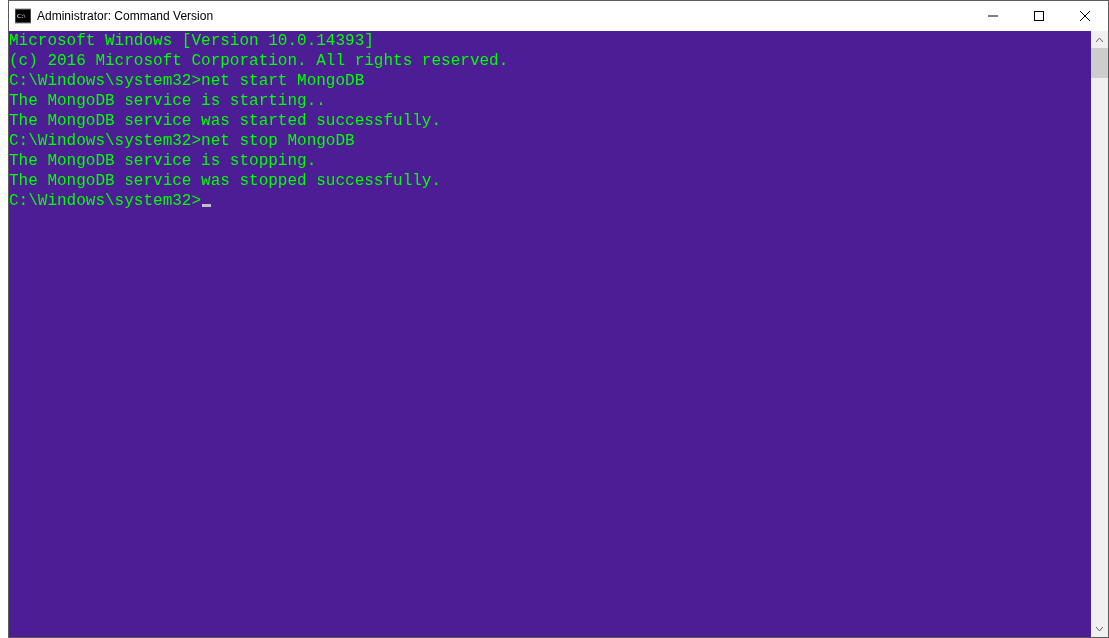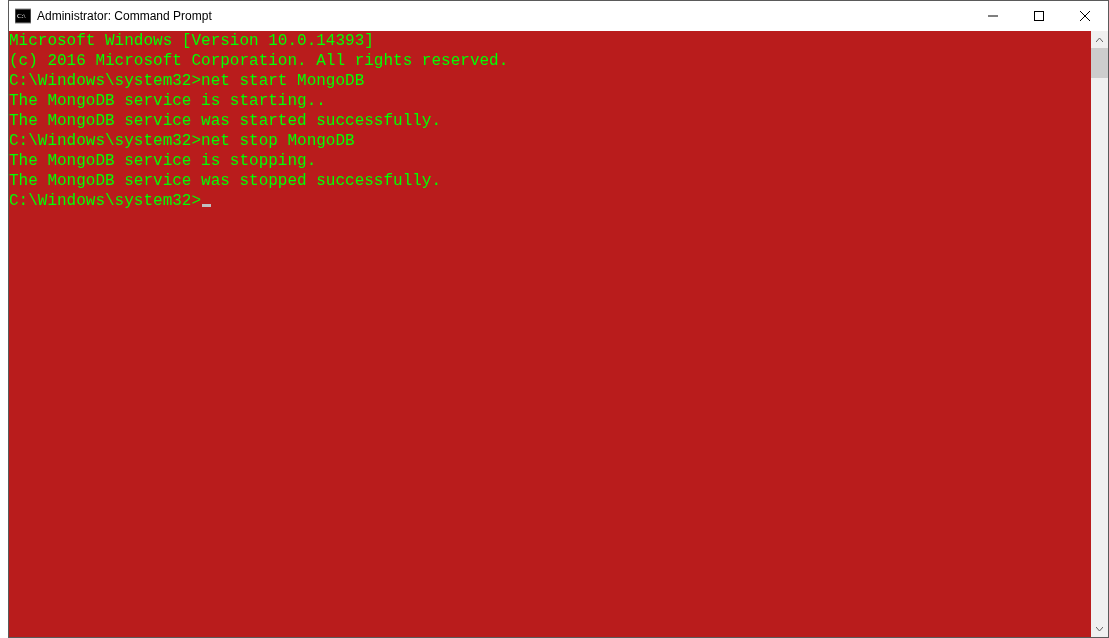--- a/index.html
+++ b/index.html
@@ -41,21 +41,21 @@
       color: #000;
     }
     .client {
       flex: 1;
       display: flex;
       background: #000;
       position: relative;
     }
     .terminal {
       flex: 1;
-      background: #b91c1c;
+      background: #4c1d95;
       color: #00ff00;
       font-family: "Consolas", "Courier New", monospace;
       font-size: 16px;
       line-height: 20px;
       padding: 0;
       white-space: pre;
       overflow: hidden;
     }
     .terminal .line { display: block; }
     .cursor {
@@ -91,21 +91,21 @@
 <body>
 
 <div class="window">
   <div class="titlebar">
     <span class="title-icon">
       <svg width="16" height="16" viewBox="0 0 16 16">
         <rect x="0" y="1" width="16" height="14" fill="#000" stroke="#888" stroke-width="1"></rect>
         <text x="2" y="10" font-size="7" fill="#fff" font-family="Consolas">C:\</text>
       </svg>
     </span>
-    <span class="title-text">Administrator: Command Prompt</span>
+    <span class="title-text">Administrator: Command Version</span>
     <span class="title-spacer"></span>
     <div class="win-controls">
       <div class="win-btn">
         <svg width="10" height="10" viewBox="0 0 10 10">
             <line x1="0" y1="5" x2="10" y2="5" stroke="currentColor" stroke-width="1"></line>
           </svg>
       </div>
       <div class="win-btn">
         <svg width="10" height="10" viewBox="0 0 10 10">
             <rect x="0.5" y="0.5" width="9" height="9" fill="none" stroke="currentColor" stroke-width="1"></rect>

